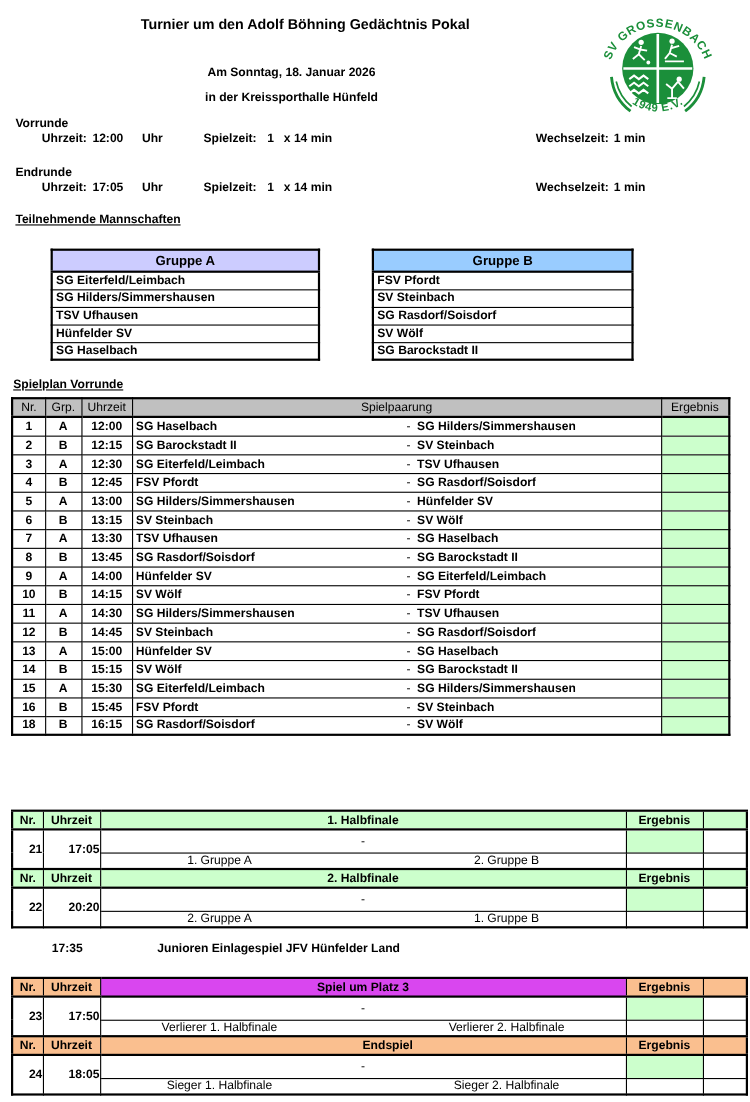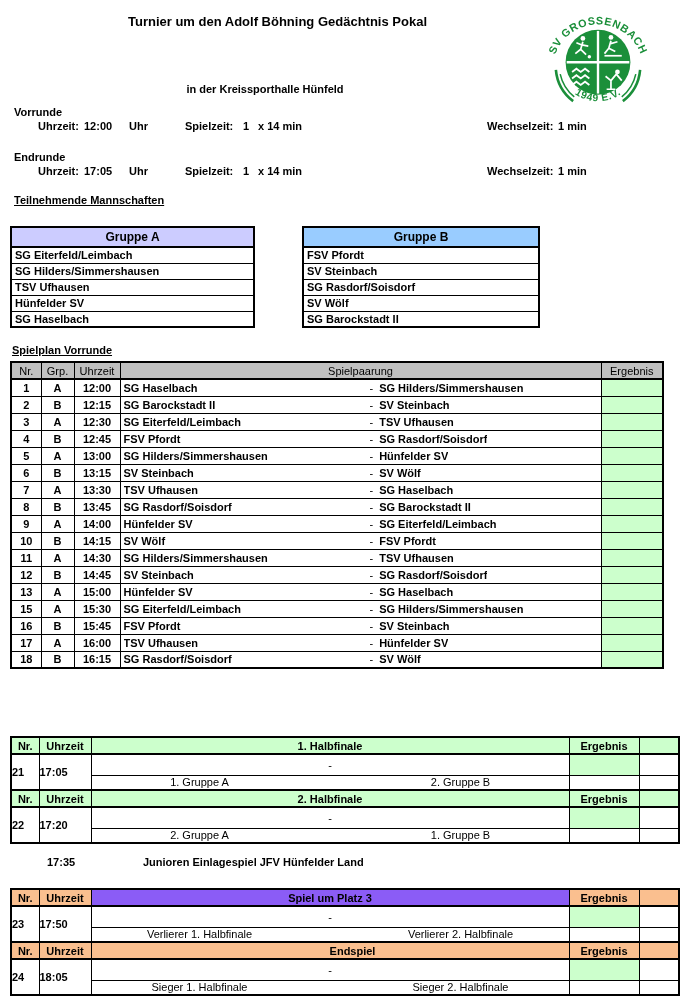--- a/index.html
+++ b/index.html
@@ -12,21 +12,21 @@
   .title { top:14px; left:0; width:555px; text-align:center; font-size:13px; font-weight:bold; }
   .date-line { top:60px; left:0; width:530px; text-align:center; font-size:11px; font-weight:bold; }
   .venue-line { top:83px; left:0; width:530px; text-align:center; font-size:11px; font-weight:bold; }
 
   .lbl { font-size:11px; font-weight:bold; white-space:nowrap; }
 
   .heading-underline { font-size:11px; font-weight:bold; text-decoration:underline; white-space:nowrap; }
 
   
   table { border-collapse:collapse; }
-  .group-table { position:absolute; top:226px; border:2px solid #000; table-layout:fixed; }
+  .group-table { position:absolute; top:226px; border:2px solid #000; table-layout:fixed;margin-left:36px; }
   .group-table th { height:20px; font-size:12px; font-weight:bold; text-align:center;
                     border:1px solid #000; border-bottom:2px solid #000; }
   .group-table td { height:16px; font-size:11px; font-weight:bold; text-align:left;
                     padding-left:3px; border:1px solid #000; background:#fff; }
   #group-table-0 { left:10px; width:245px; }
   #group-table-1 { left:302px; width:238px; }
 
   
   #schedule-table { position:absolute; top:361px; left:10px; width:652px; border:2px solid #000; table-layout:fixed; }
   #schedule-table th { height:17px; background:#C0C0C0; font-size:11px; font-weight:normal; text-align:center;
@@ -41,21 +41,21 @@
   .pair-dash { display:inline-block; font-weight:normal; }
   .pair-away { display:inline-block; margin-left:6px; overflow:hidden; }
 
   
   .ko-table { position:absolute; left:10px; width:668px; border:2px solid #000; table-layout:fixed; }
   #ko-top { top:736px; }
   #ko-bottom { top:888px; }
   .ko-table td { border:1px solid #000; font-size:11px; overflow:hidden; white-space:nowrap; background:#fff; }
   .ko-table tr.ko-head td { height:17px; font-weight:bold; text-align:center;
                             border-top:2px solid #000; border-bottom:2px solid #000; }
-  .ko-table td.ko-nr, .ko-table td.ko-time { text-align:left; font-weight:bold; }
+  .ko-table td.ko-nr, .ko-table td.ko-time { text-align:right; font-weight:bold; }
   .ko-table tr.ko-r1 td { height:21px; }
   .ko-table tr.ko-r2 td { height:15px; }
   .ko-table td.match-top { text-align:center; font-weight:normal; }
   .ko-table td.erg-top { background:#CCFFCC; }
   .match-bottom-wrap { display:flex; font-weight:normal;gap:45px; }
   .match-bottom-wrap span { display:inline-block; width:50%; text-align:center; }
 
   .interlude { top:856px; }
   .interlude .time { position:absolute; left:47px; top:0; }
   .interlude .text { position:absolute; left:99px; top:0;margin-left:44px; }
@@ -113,20 +113,21 @@
       <path id="arc-bottom" d="M 15,66 A 38,38 0 0 0 85,66"></path>
     </defs>
     <text font-size="10" font-weight="bold" fill="#1b8f3a" letter-spacing="0.6">
       <textPath href="#arc-top" startOffset="50%" text-anchor="middle">SV GROSSENBACH</textPath>
     </text>
     <text font-size="9.5" font-weight="bold" fill="#1b8f3a" letter-spacing="0.6">
       <textPath href="#arc-bottom" startOffset="50%" text-anchor="middle">1949 E.V.</textPath>
     </text>
   </svg>
 
+  <div class="abs date-line">Am Sonntag, 18. Januar 2026</div>
   <div class="abs venue-line">in der Kreissporthalle Hünfeld</div>
 
   <span class="abs lbl" style="top:106px;left:14px;">Vorrunde</span>
   <span class="abs lbl" style="top:120px;left:38px;">Uhrzeit:</span>
   <span class="abs lbl" style="top:120px;left:84px;">12:00</span>
   <span class="abs lbl" style="top:120px;left:129px;">Uhr</span>
   <span class="abs lbl" style="top:120px;left:185px;">Spielzeit:</span>
   <span class="abs lbl" style="top:120px;left:243px;">1</span>
   <span class="abs lbl" style="top:120px;left:258px;">x 14 min</span>
   <span class="abs lbl" style="top:120px;left:487px;">Wechselzeit:</span>
@@ -377,20 +378,33 @@
           <td class="pair">
             <div class="pair-wrap">
               <span class="pair-home">Hünfelder SV</span>
               <span class="pair-dash">-</span>
               <span class="pair-away">SG Haselbach</span>
             </div>
           </td>
           <td class="erg"></td>
         </tr>
         <tr>
+          <td class="c">14</td>
+          <td class="c">B</td>
+          <td class="c">15:15</td>
+          <td class="pair">
+            <div class="pair-wrap">
+              <span class="pair-home">SV Wölf</span>
+              <span class="pair-dash">-</span>
+              <span class="pair-away">SG Barockstadt II</span>
+            </div>
+          </td>
+          <td class="erg"></td>
+        </tr>
+        <tr>
           <td class="c">15</td>
           <td class="c">A</td>
           <td class="c">15:30</td>
           <td class="pair">
             <div class="pair-wrap">
               <span class="pair-home">SG Eiterfeld/Leimbach</span>
               <span class="pair-dash">-</span>
               <span class="pair-away">SG Hilders/Simmershausen</span>
             </div>
           </td>
@@ -398,33 +412,20 @@
         </tr>
         <tr>
           <td class="c">16</td>
           <td class="c">B</td>
           <td class="c">15:45</td>
           <td class="pair">
             <div class="pair-wrap">
               <span class="pair-home">FSV Pfordt</span>
               <span class="pair-dash">-</span>
               <span class="pair-away">SV Steinbach</span>
-            </div>
-          </td>
-          <td class="erg"></td>
-        </tr>
-        <tr>
-          <td class="c">17</td>
-          <td class="c">A</td>
-          <td class="c">16:00</td>
-          <td class="pair">
-            <div class="pair-wrap">
-              <span class="pair-home">TSV Ufhausen</span>
-              <span class="pair-dash">-</span>
-              <span class="pair-away">Hünfelder SV</span>
             </div>
           </td>
           <td class="erg"></td>
         </tr>
         <tr>
           <td class="c">18</td>
           <td class="c">B</td>
           <td class="c">16:15</td>
           <td class="pair">
             <div class="pair-wrap">
@@ -473,21 +474,21 @@
         </tr>
         <tr class="ko-head">
           <td style="background: rgb(204, 255, 204);">Nr.</td>
           <td style="background: rgb(204, 255, 204);">Uhrzeit</td>
           <td style="background: rgb(204, 255, 204);">2. Halbfinale</td>
           <td style="background: rgb(204, 255, 204);">Ergebnis</td>
           <td style="background: rgb(204, 255, 204);"></td>
         </tr>
         <tr class="ko-r1">
           <td rowspan="2" class="ko-nr">22</td>
-          <td rowspan="2" class="ko-time">17:20</td>
+          <td rowspan="2" class="ko-time">20:20</td>
           <td class="match-top">-</td>
           <td class="erg-top" style="background: rgb(204, 255, 204);"></td>
           <td></td>
         </tr>
         <tr class="ko-r2">
           <td class="match-bottom">
             <div class="match-bottom-wrap">
               <span>2. Gruppe A</span>
               <span>1. Gruppe B</span>
             </div>
@@ -508,21 +509,21 @@
       <col style="width:28px">
         <col style="width:52px">
         <col style="width:478px">
         <col style="width:70px">
         <col style="width:40px">
     </colgroup>
     <tbody id="ko-bottom-body">
         <tr class="ko-head">
           <td style="background: rgb(250, 191, 143);">Nr.</td>
           <td style="background: rgb(250, 191, 143);">Uhrzeit</td>
-          <td style="background: #8b5cf6;">Spiel um Platz 3</td>
+          <td style="background: #d946ef;">Spiel um Platz 3</td>
           <td style="background: rgb(250, 191, 143);">Ergebnis</td>
           <td style="background: rgb(250, 191, 143);"></td>
         </tr>
         <tr class="ko-r1">
           <td rowspan="2" class="ko-nr">23</td>
           <td rowspan="2" class="ko-time">17:50</td>
           <td class="match-top">-</td>
           <td class="erg-top" style="background: rgb(204, 255, 204);"></td>
           <td></td>
         </tr>

